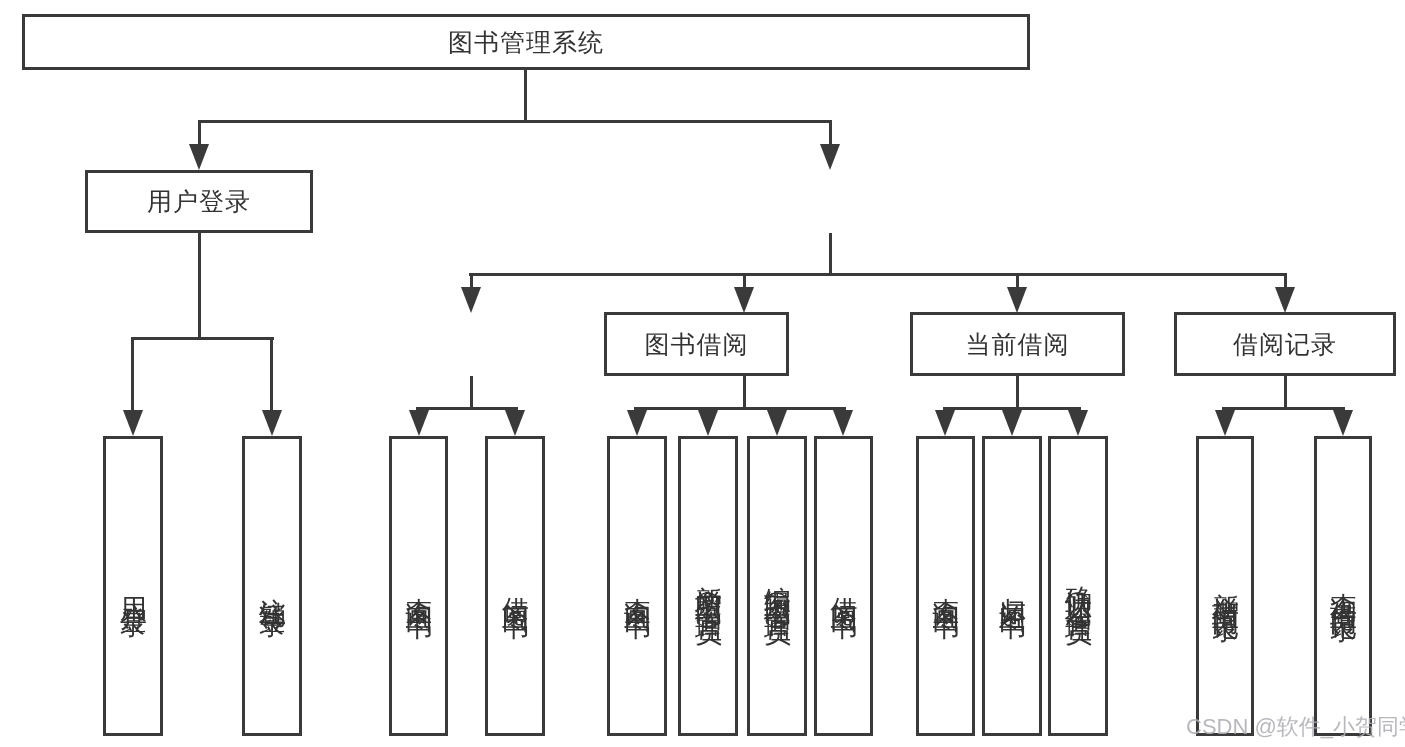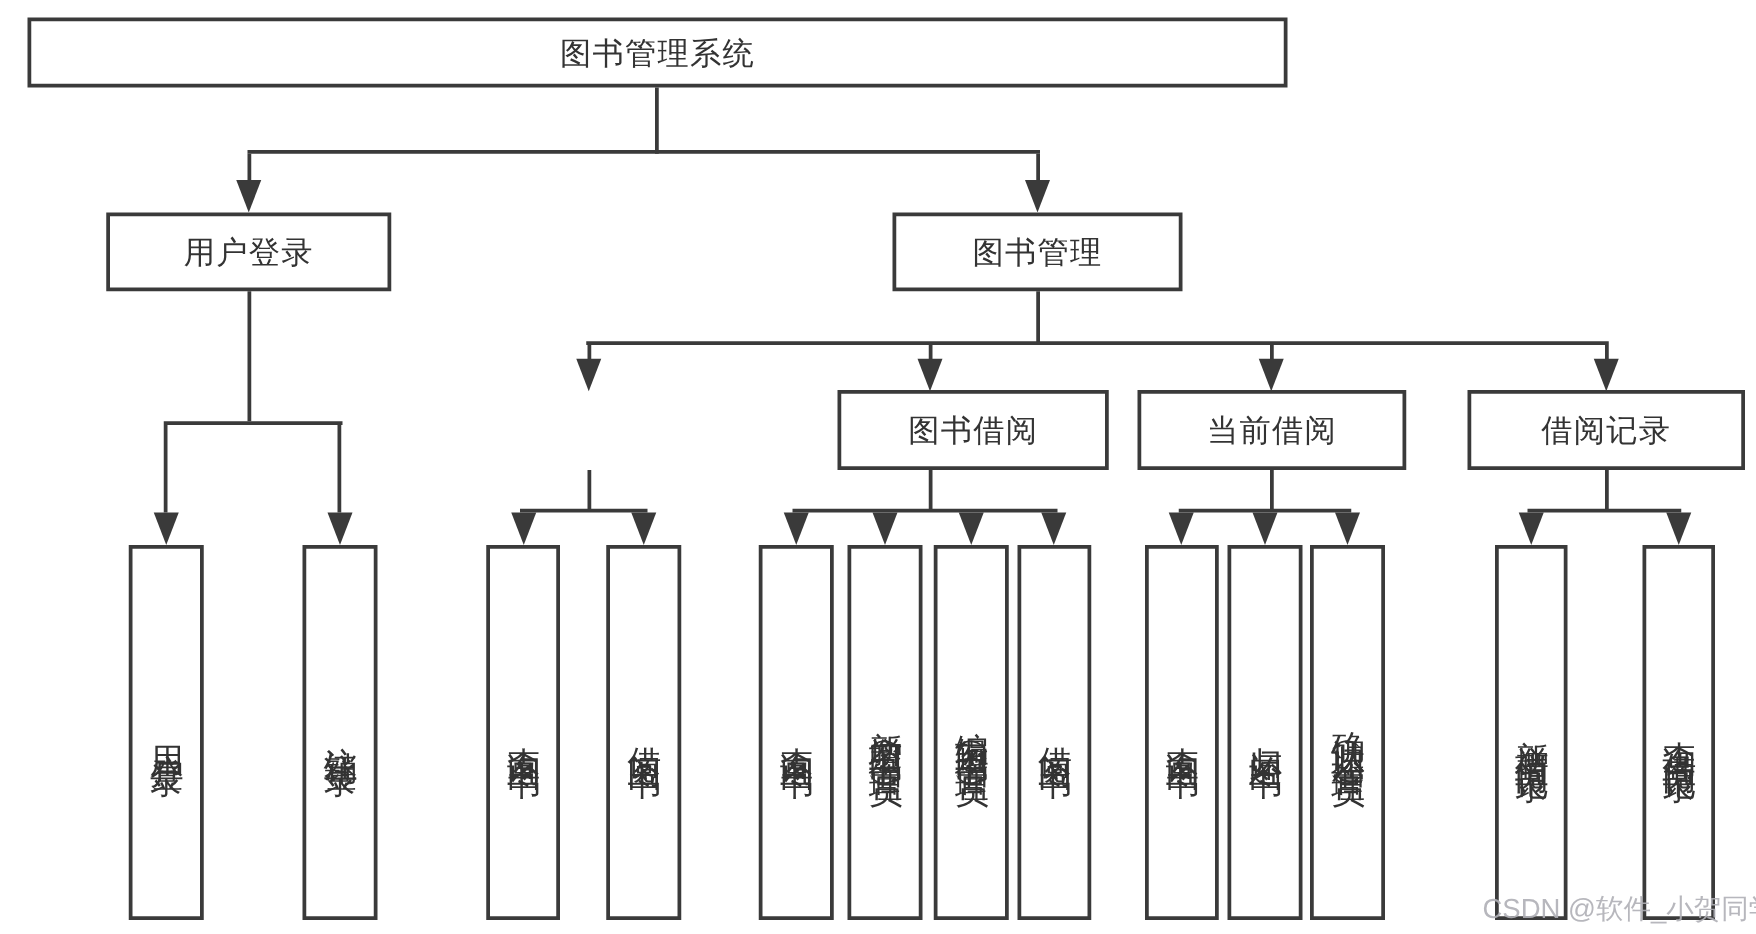--- a/index.html
+++ b/index.html
@@ -57,43 +57,40 @@
   <div class="line" style="left:524px;top:70px;width:3px;height:53px"></div>
   <div class="line" style="left:198px;top:120px;width:634px;height:3px"></div>
   <div class="line" style="left:198px;top:123px;width:3px;height:22px"></div>
   <div class="arrow" style="left:189px;top:144px"></div>
   <div class="line" style="left:829px;top:123px;width:3px;height:22px"></div>
   <div class="arrow" style="left:820px;top:144px"></div>
 
   <div class="box h" style="left:85px;top:170px;width:228px;height:63px">
     <span>用户登录</span>
   </div>
-  <div class="box h" style="left:714px;top:170px;width:232px;height:63px">
-    <span>图书管理</span>
-  </div>
 
   <div class="line" style="left:198px;top:233px;width:3px;height:104px"></div>
   <div class="line" style="left:131px;top:337px;width:143px;height:3px"></div>
   <div class="line" style="left:131px;top:340px;width:3px;height:70px"></div>
   <div class="arrow" style="left:123px;top:410px"></div>
   <div class="line" style="left:270px;top:340px;width:3px;height:70px"></div>
   <div class="arrow" style="left:262px;top:410px"></div>
 
   <div class="line" style="left:829px;top:233px;width:3px;height:43px"></div>
   <div class="line" style="left:469px;top:273px;width:818px;height:3px"></div>
   <div class="line" style="left:470px;top:276px;width:3px;height:12px"></div>
   <div class="arrow" style="left:461px;top:287px"></div>
   <div class="line" style="left:743px;top:276px;width:3px;height:12px"></div>
   <div class="arrow" style="left:734px;top:287px"></div>
   <div class="line" style="left:1016px;top:276px;width:3px;height:12px"></div>
   <div class="arrow" style="left:1007px;top:287px"></div>
   <div class="line" style="left:1284px;top:276px;width:3px;height:12px"></div>
   <div class="arrow" style="left:1275px;top:287px"></div>
 
-  <div class="box h" style="left:670px;top:312px;width:217px;height:64px">
+  <div class="box h" style="left:604px;top:312px;width:185px;height:64px">
     <span>图书借阅</span>
   </div>
   <div class="box h" style="left:910px;top:312px;width:215px;height:64px">
     <span>当前借阅</span>
   </div>
   <div class="box h" style="left:1174px;top:312px;width:222px;height:64px">
     <span>借阅记录</span>
   </div>
 
   <div class="line" style="left:470px;top:376px;width:3px;height:32px"></div>

